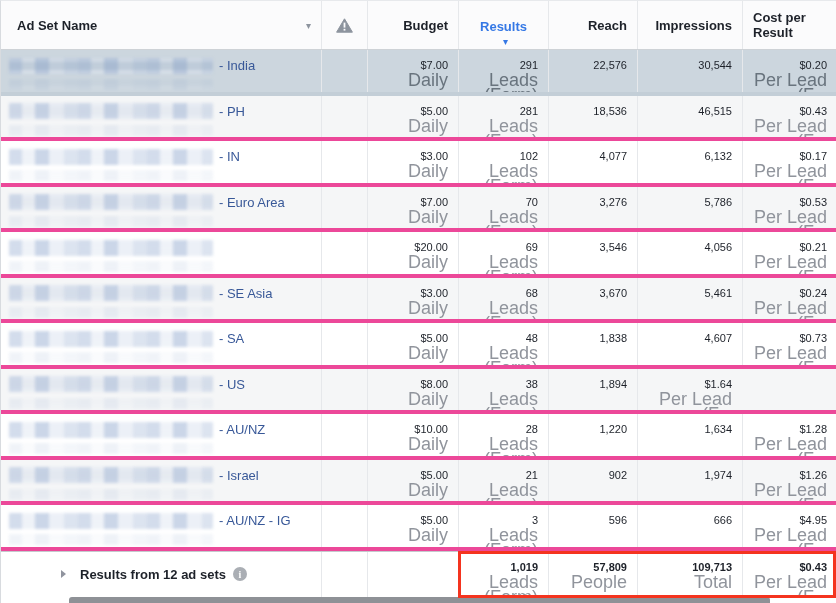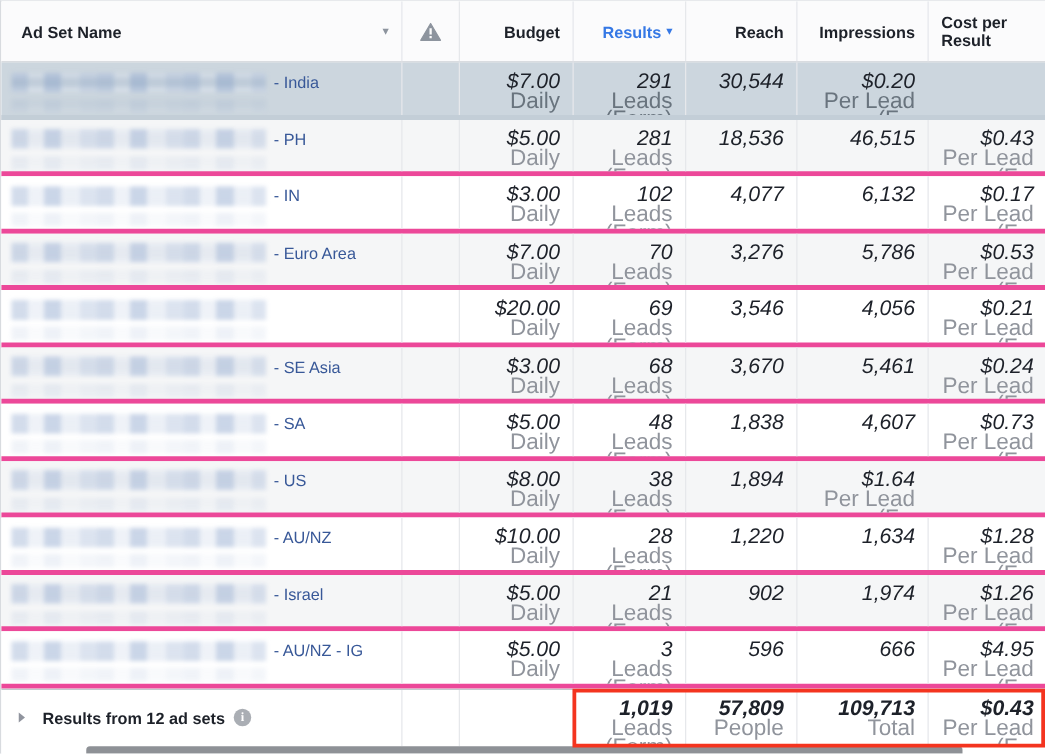--- a/index.html
+++ b/index.html
@@ -37,21 +37,21 @@
     justify-content: flex-end;
     font-weight: bold;
     font-size: 13px;
     padding: 0 10px;
     text-align: left;
     line-height: 15px;
     cursor: pointer;
   }
   .th.name-th { justify-content: space-between; padding-left: 16px; text-align: right; }
   .th.warn-th { justify-content: center; padding: 0; }
-  .th.sorted { color: #3578e5; }
+  .th.sorted { color: #3578e5; flex-direction: column; }
   .caret-down {
     font-size: 10px;
     color: #8d949e;
     margin-left: 4px;
   }
   .th.sorted .caret-down { color: #3578e5; }
 
   
   .row {
     height: 45.5px;
@@ -89,34 +89,35 @@
     display: block;
   }
   .suffix {
     font-size: 13px;
     color: #385898;
     text-decoration: none;
     margin-left: 6px;
     white-space: nowrap;
   }
   .num { padding: 7px 10px 0 4px; text-align: right; }
-  .val { display: block; font-size: 17px; line-height: 16px; font-style: italic; }
+  .val { display: block; font-size: 11px; line-height: 16px; }
   .sub { display: block; font-size: 18px; line-height: 15px; color: #90949c; }
   .selected .sub { color: #69747e; }
 
   
   .tfoot {
     height: 46.5px;
     border-top: 1px solid #c5c9cd;
     background: #fff;
   }
   .summary-cell {
     display: flex;
     align-items: center;
     padding-left: 14px;
+    margin-left: 46px;
   }
   .expand-caret {
     width: 0; height: 0;
     border-left: 5px solid #90949e;
     border-top: 4px solid transparent;
     border-bottom: 4px solid transparent;
     margin-right: 14px;
     cursor: pointer;
   }
   .summary-text { font-size: 13px; font-weight: bold; color: #1d2129; }
@@ -215,20 +216,23 @@
       <div class="cell"></div>
       <div class="cell num">
         <span class="val">$7.00</span>
         <span class="sub">Daily</span>
       </div>
       <div class="cell num">
         <span class="val">291</span>
         <span class="sub">Leads (Form)</span>
       </div>
       <div class="cell num">
+        <span class="val">22,576</span>
+      </div>
+      <div class="cell num">
         <span class="val">30,544</span>
       </div>
       <div class="cell num">
         <span class="val">$0.20</span>
         <span class="sub">Per Lead (F...</span>
       </div>
     </div>
       <div class="grid-row row shade">
       <div class="cell name-cell">
         <div class="name-line1">

